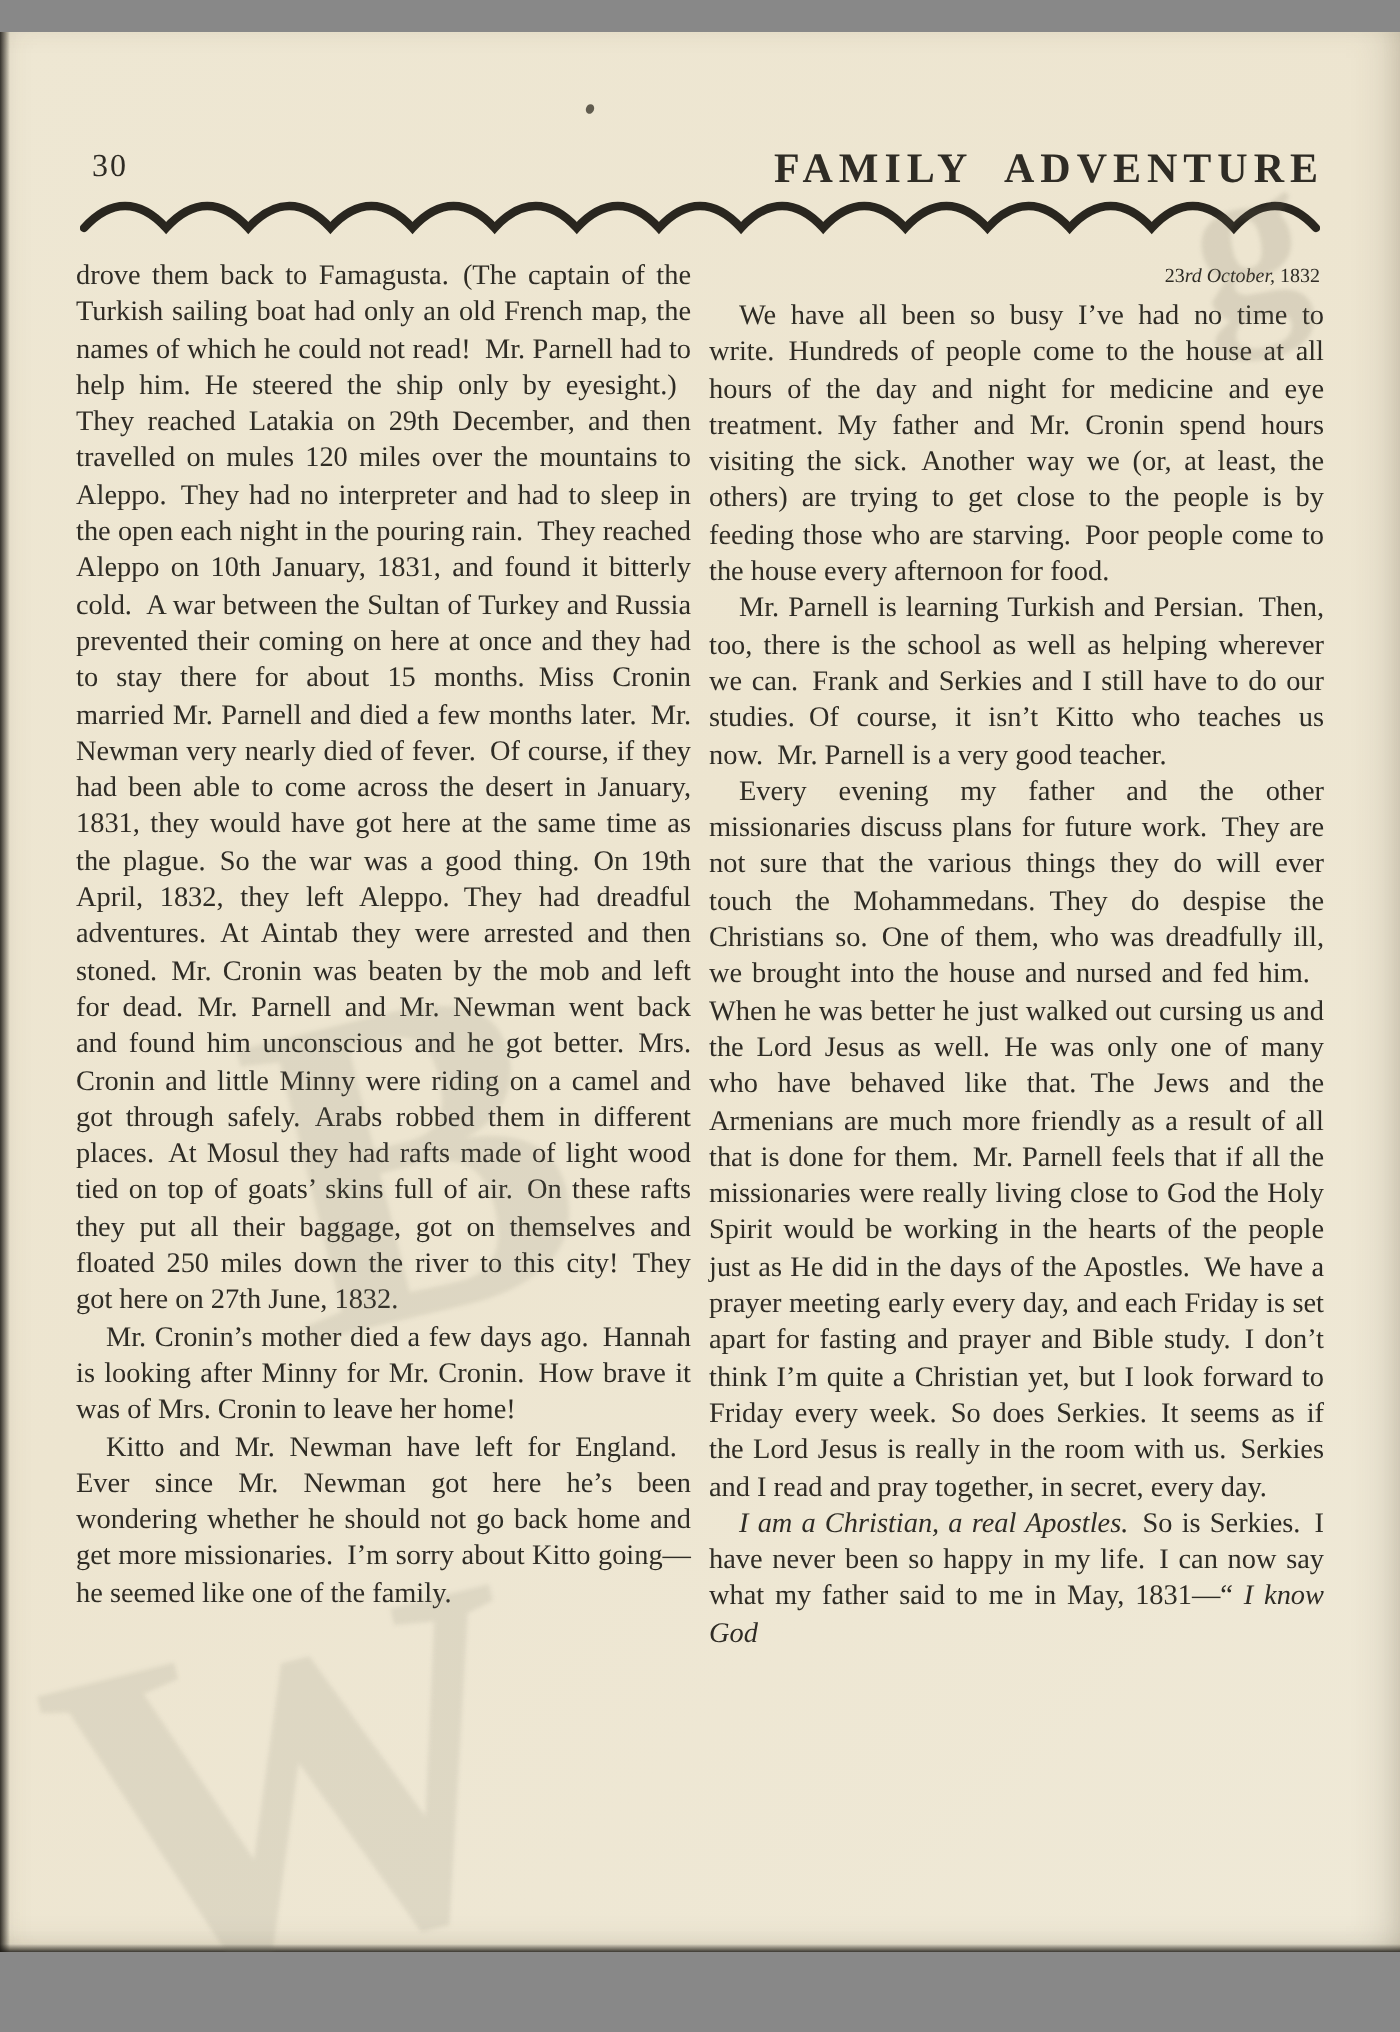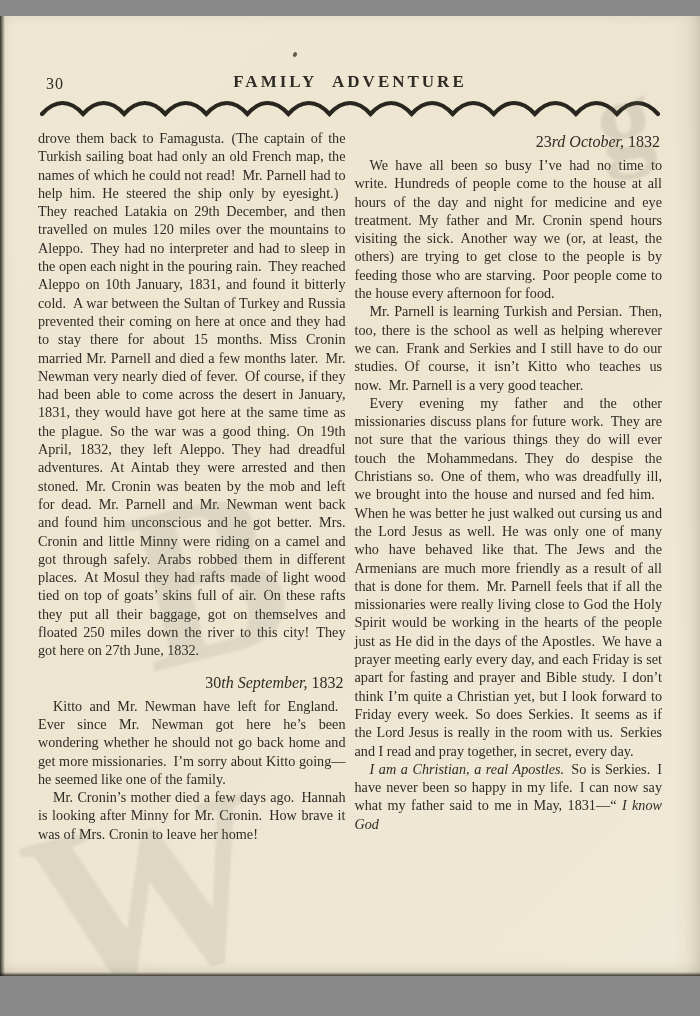--- a/index.html
+++ b/index.html
@@ -23,32 +23,32 @@
     background:rgba(50,45,35,.75);transform:rotate(25deg);}
 
   .watermark{position:absolute;font-weight:bold;color:rgba(110,104,88,.12);
     pointer-events:none;user-select:none;filter:blur(1px);}
   .wm-1{left:130px;top:430px;font-size:230px;transform:rotate(-14deg);}
   .wm-2{left:30px;top:740px;font-size:240px;transform:rotate(-14deg);}
   .wm-3{left:596px;top:40px;font-size:110px;transform:rotate(-10deg);color:rgba(110,104,88,.16);}
 
   .page-header{position:relative;margin:56px 38px 0;height:24px;}
   .page-number{position:absolute;left:8px;top:3px;font-size:16px;letter-spacing:1px;}
-  .page-title{margin:0;text-align:center;font-size:17px;font-weight:bold;
+  .page-title{margin:0;text-align:right;font-size:21px;font-weight:bold;
     letter-spacing:3px;word-spacing:9px;}
 
   .wavy-rule{display:block;margin:3px auto 0;width:620px;height:22px;}
 
   .columns{display:flex;gap:9px;margin:8px 38px 0;}
   .column{flex:1 1 0;min-width:0;}
 
   .para{margin:0;text-align:justify;font-size:14.2px;line-height:18.3px;
     hyphens:auto;-webkit-hyphens:auto;}
   .para.indent{text-indent:15px;}
-  .date-heading{margin:14px 2px 5px 0;text-align:right;font-size:16px;}
+  .date-heading{margin:14px 2px 5px 0;text-align:right;font-size:10px;}
   .column .date-heading:first-child{margin-top:4px;}
   .it{font-style:italic;}
 </style>
 </head>
 <body>
 
 <div class="page">
 
   <div class="edge-left"></div>
   <div class="edge-bottom"></div>
@@ -78,23 +78,22 @@
          q10,-11 20.6,-11 q10.6,0 20.6,11
          q10,-11 20.6,-11 q10.6,0 20.6,11
          q10,-11 20.6,-11 q10.6,0 20.6,11
          q10,-11 20.6,-11 q10.6,0 20.6,11
          q10,-11 20.6,-11 q10.6,0 20.6,11"></path>
   </svg>
 
   <main class="columns">
     <div class="column" id="col-left">
         <p class="para"><span>drove them back to Famagusta. (The captain of the Turkish sailing boat had only an old French map, the names of which he could not read! Mr. Parnell had to help him. He steered the ship only by eyesight.) They reached Latakia on 29th December, and then travelled on mules 120 miles over the mountains to Aleppo. They had no interpreter and had to sleep in the open each night in the pouring rain. They reached Aleppo on 10th January, 1831, and found it bitterly cold. A war between the Sultan of Turkey and Russia prevented their coming on here at once and they had to stay there for about 15 months. Miss Cronin married Mr. Parnell and died a few months later. Mr. Newman very nearly died of fever. Of course, if they had been able to come across the desert in January, 1831, they would have got here at the same time as the plague. So the war was a good thing. On 19th April, 1832, they left Aleppo. They had dreadful adventures. At Aintab they were arrested and then stoned. Mr. Cronin was beaten by the mob and left for dead. Mr. Parnell and Mr. Newman went back and found him unconscious and he got better. Mrs. Cronin and little Minny were riding on a camel and got through safely. Arabs robbed them in different places. At Mosul they had rafts made of light wood tied on top of goats’ skins full of air. On these rafts they put all their baggage, got on themselves and floated 250 miles down the river to this city! They got here on 27th June, 1832.</span></p>
-        <p class="date-heading"><span>30</span><span class="it">th September, </span><span>1832</span></p>
+        <p class="para indent"><span>Mr. Cronin’s mother died a few days ago. Hannah is looking after Minny for Mr. Cronin. How brave it was of Mrs. Cronin to leave her home!</span></p>
         <p class="para indent"><span>Kitto and Mr. Newman have left for England. Ever since Mr. Newman got here he’s been wondering whether he should not go back home and get more missionaries. I’m sorry about Kitto going—he seemed like one of the family.</span></p>
-        <p class="para indent"><span>Mr. Cronin’s mother died a few days ago. Hannah is looking after Minny for Mr. Cronin. How brave it was of Mrs. Cronin to leave her home!</span></p>
       </div>
     <div class="column" id="col-right">
         <p class="date-heading"><span>23</span><span class="it">rd October, </span><span>1832</span></p>
         <p class="para indent"><span>We have all been so busy I’ve had no time to write. Hundreds of people come to the house at all hours of the day and night for medicine and eye treatment. My father and Mr. Cronin spend hours visiting the sick. Another way we (or, at least, the others) are trying to get close to the people is by feeding those who are starving. Poor people come to the house every afternoon for food.</span></p>
         <p class="para indent"><span>Mr. Parnell is learning Turkish and Persian. Then, too, there is the school as well as helping wherever we can. Frank and Serkies and I still have to do our studies. Of course, it isn’t Kitto who teaches us now. Mr. Parnell is a very good teacher.</span></p>
         <p class="para indent"><span>Every evening my father and the other missionaries discuss plans for future work. They are not sure that the various things they do will ever touch the Mohammedans. They do despise the Christians so. One of them, who was dreadfully ill, we brought into the house and nursed and fed him. When he was better he just walked out cursing us and the Lord Jesus as well. He was only one of many who have behaved like that. The Jews and the Armenians are much more friendly as a result of all that is done for them. Mr. Parnell feels that if all the missionaries were really living close to God the Holy Spirit would be working in the hearts of the people just as He did in the days of the Apostles. We have a prayer meeting early every day, and each Friday is set apart for fasting and prayer and Bible study. I don’t think I’m quite a Christian yet, but I look forward to Friday every week. So does Serkies. It seems as if the Lord Jesus is really in the room with us. Serkies and I read and pray together, in secret, every day.</span></p>
         <p class="para indent"><span class="it">I am a Christian, a real Apostles.</span><span> So is Serkies. I have never been so happy in my life. I can now say what my father said to me in May, 1831—“ </span><span class="it">I know God</span></p>
       </div>
   </main>
 

